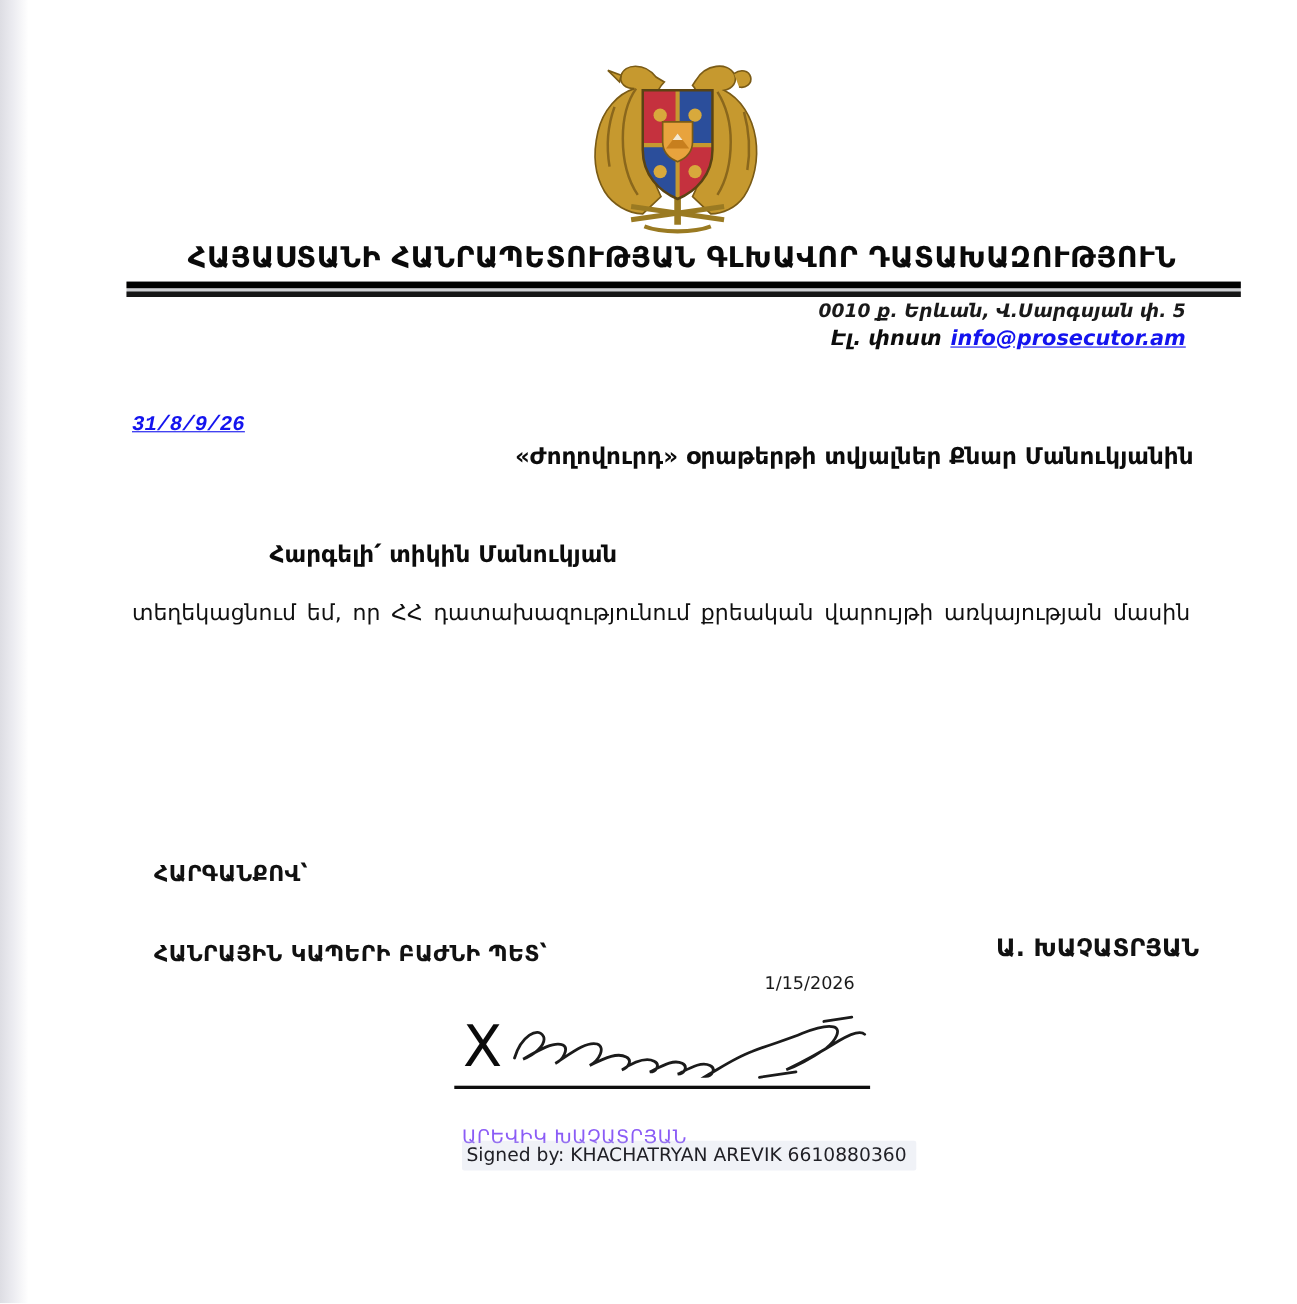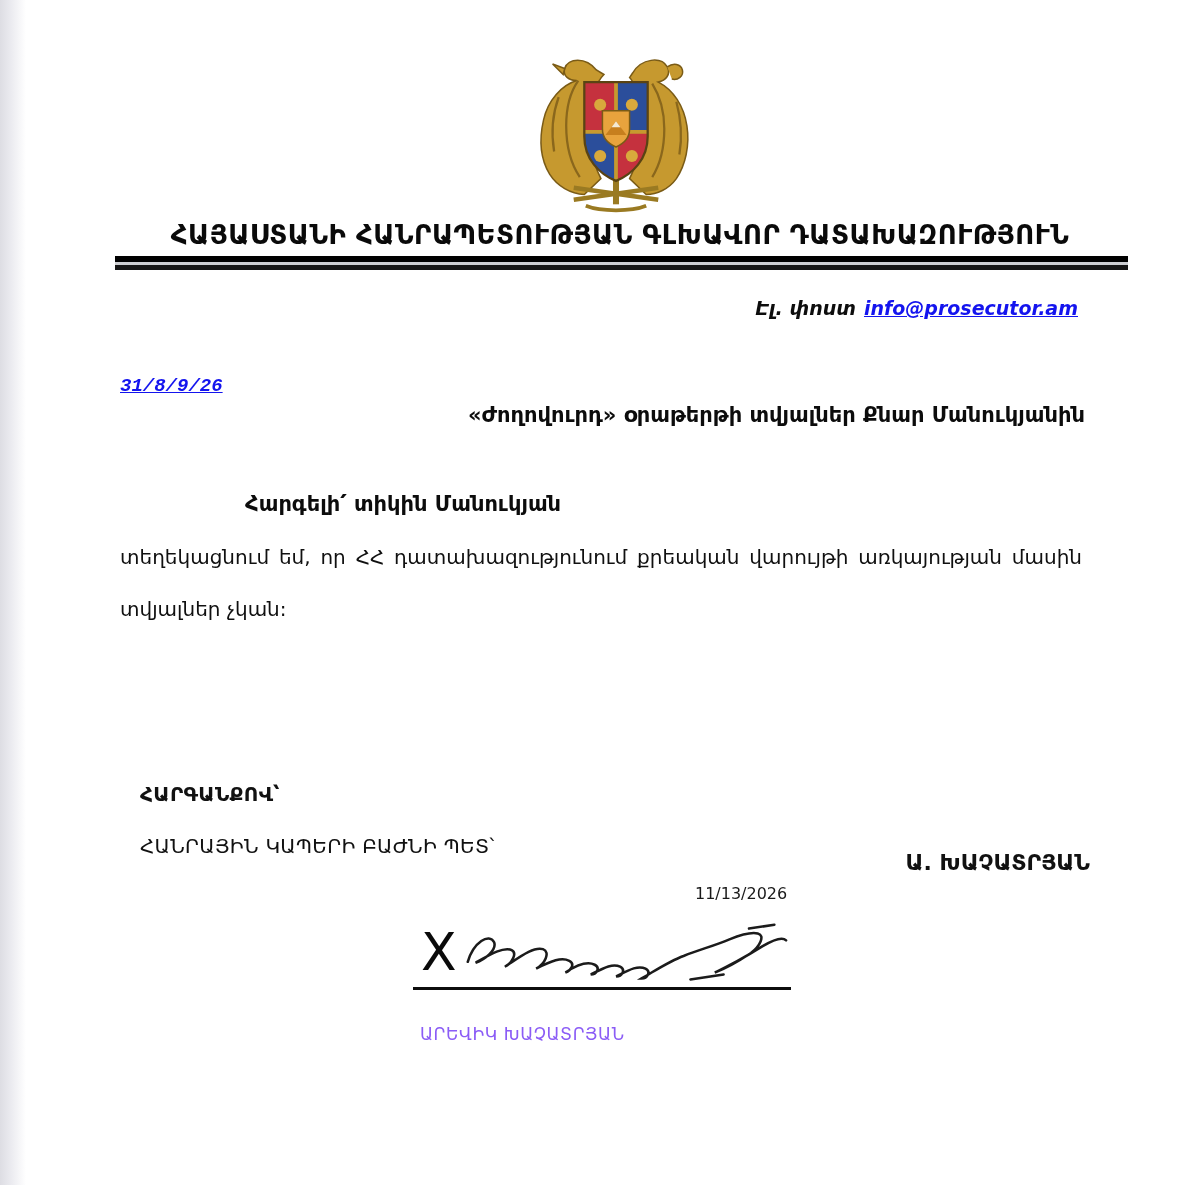--- a/index.html
+++ b/index.html
@@ -59,22 +59,22 @@
     font-size:20px; line-height:52px; color:#101010;
   }
   .body-line { text-align:justify; text-align-last:justify; }
   .body-line.first { text-indent:55px; }
   .body-line.last { text-align-last:left; }
   .closing-respect {
     position:absolute; left:140px; top:782px;
     font-size:20px; font-weight:bold; letter-spacing:0.3px; white-space:nowrap;
   }
   .closing-position {
-    position:absolute; left:140px; top:834px;
-    font-size:20px; font-weight:normal; letter-spacing:0.3px; white-space:nowrap;
+    position:absolute; left:140px; top:855px;
+    font-size:20px; font-weight:bold; letter-spacing:0.3px; white-space:nowrap;
   }
   .closing-signer {
     position:absolute; right:89px; top:850px;
     font-size:22px; font-weight:bold; white-space:nowrap;
   }
   .sig-date {
     position:absolute; left:695px; top:884px;
     font-size:16px; color:#1a1a1a; white-space:nowrap;
   }
   .sig-x {
@@ -142,45 +142,46 @@
         <path d="M92 88 H128 V112 C128 124 120 132 110 136 C100 132 92 124 92 112 Z" fill="#E8A33D" stroke="#7a5b16" stroke-width="2"></path>
         <path d="M96 120 L110 102 L124 120 Z" fill="#c77f1e"></path>
         <path d="M104 110 L110 102 L116 110 Z" fill="#f4e9d2"></path>
       </g>
     </g>
   </svg>
 
   <div class="org-title">ՀԱՅԱՍՏԱՆԻ ՀԱՆՐԱՊԵՏՈՒԹՅԱՆ ԳԼԽԱՎՈՐ ԴԱՏԱԽԱԶՈՒԹՅՈՒՆ</div>
   <div class="rule"></div>
 
+  <div class="addr-line">0010 ք. Երևան, Վ.Սարգսյան փ. 5</div>
   <div class="email-line">
     <span>Էլ. փոստ</span><a>info@prosecutor.am</a>
   </div>
 
   <div class="ref-number">31/8/9/26</div>
 
   <div class="addressee">«Ժողովուրդ» օրաթերթի տվյալներ Քնար Մանուկյանին</div>
   <div class="salutation">Հարգելի՛ տիկին Մանուկյան</div>
 
   <div class="body-text">
     <div class="body-line">տեղեկացնում եմ, որ ՀՀ դատախազությունում քրեական վարույթի առկայության մասին</div>
-    <div class="body-line last">տվյալներ չկան:</div>
   </div>
 
   <div class="closing-respect">ՀԱՐԳԱՆՔՈՎ՝</div>
   <div class="closing-position">ՀԱՆՐԱՅԻՆ ԿԱՊԵՐԻ ԲԱԺՆԻ ՊԵՏ՝</div>
   <div class="closing-signer">Ա. ԽԱՉԱՏՐՅԱՆ</div>
 
-  <div class="sig-date">11/13/2026</div>
+  <div class="sig-date">1/15/2026</div>
 
   <div class="sig-x">X</div>
 
   <svg class="sig-script" viewBox="0 0 340 76" aria-hidden="true">
     <g fill="none" stroke="#1b1b1b" stroke-width="2.6" stroke-linecap="round">
       <path d="M10 46 C16 26 32 16 37 26 C40 34 27 44 18 47 C32 39 47 30 55 34 C61 37 55 48 48 51 C62 42 77 30 87 33 C95 36 89 48 80 53 C96 45 106 41 114 45 C120 48 116 55 110 57 C122 49 132 45 140 49 C146 52 142 59 136 59 C148 53 158 47 166 51 C172 54 168 61 162 61 C174 55 184 49 192 53 C198 56 194 63 188 63 C202 55 217 45 231 40 C249 33 264 29 278 23 C288 19 299 15 307 17 C315 19 309 30 300 37 C288 45 274 53 263 57 C278 50 296 40 312 30 C322 24 332 20 336 24"></path>
       <path d="M238 64 L272 59"></path>
       <path d="M298 12 L324 8"></path>
     </g>
   </svg>
 
   <div class="sig-line"></div>
   <div class="sig-name">ԱՐԵՎԻԿ ԽԱՉԱՏՐՅԱՆ</div>
+  <div class="signed-by">Signed by: KHACHATRYAN AREVIK 6610880360</div>
 </div>
 
 </body></html>

